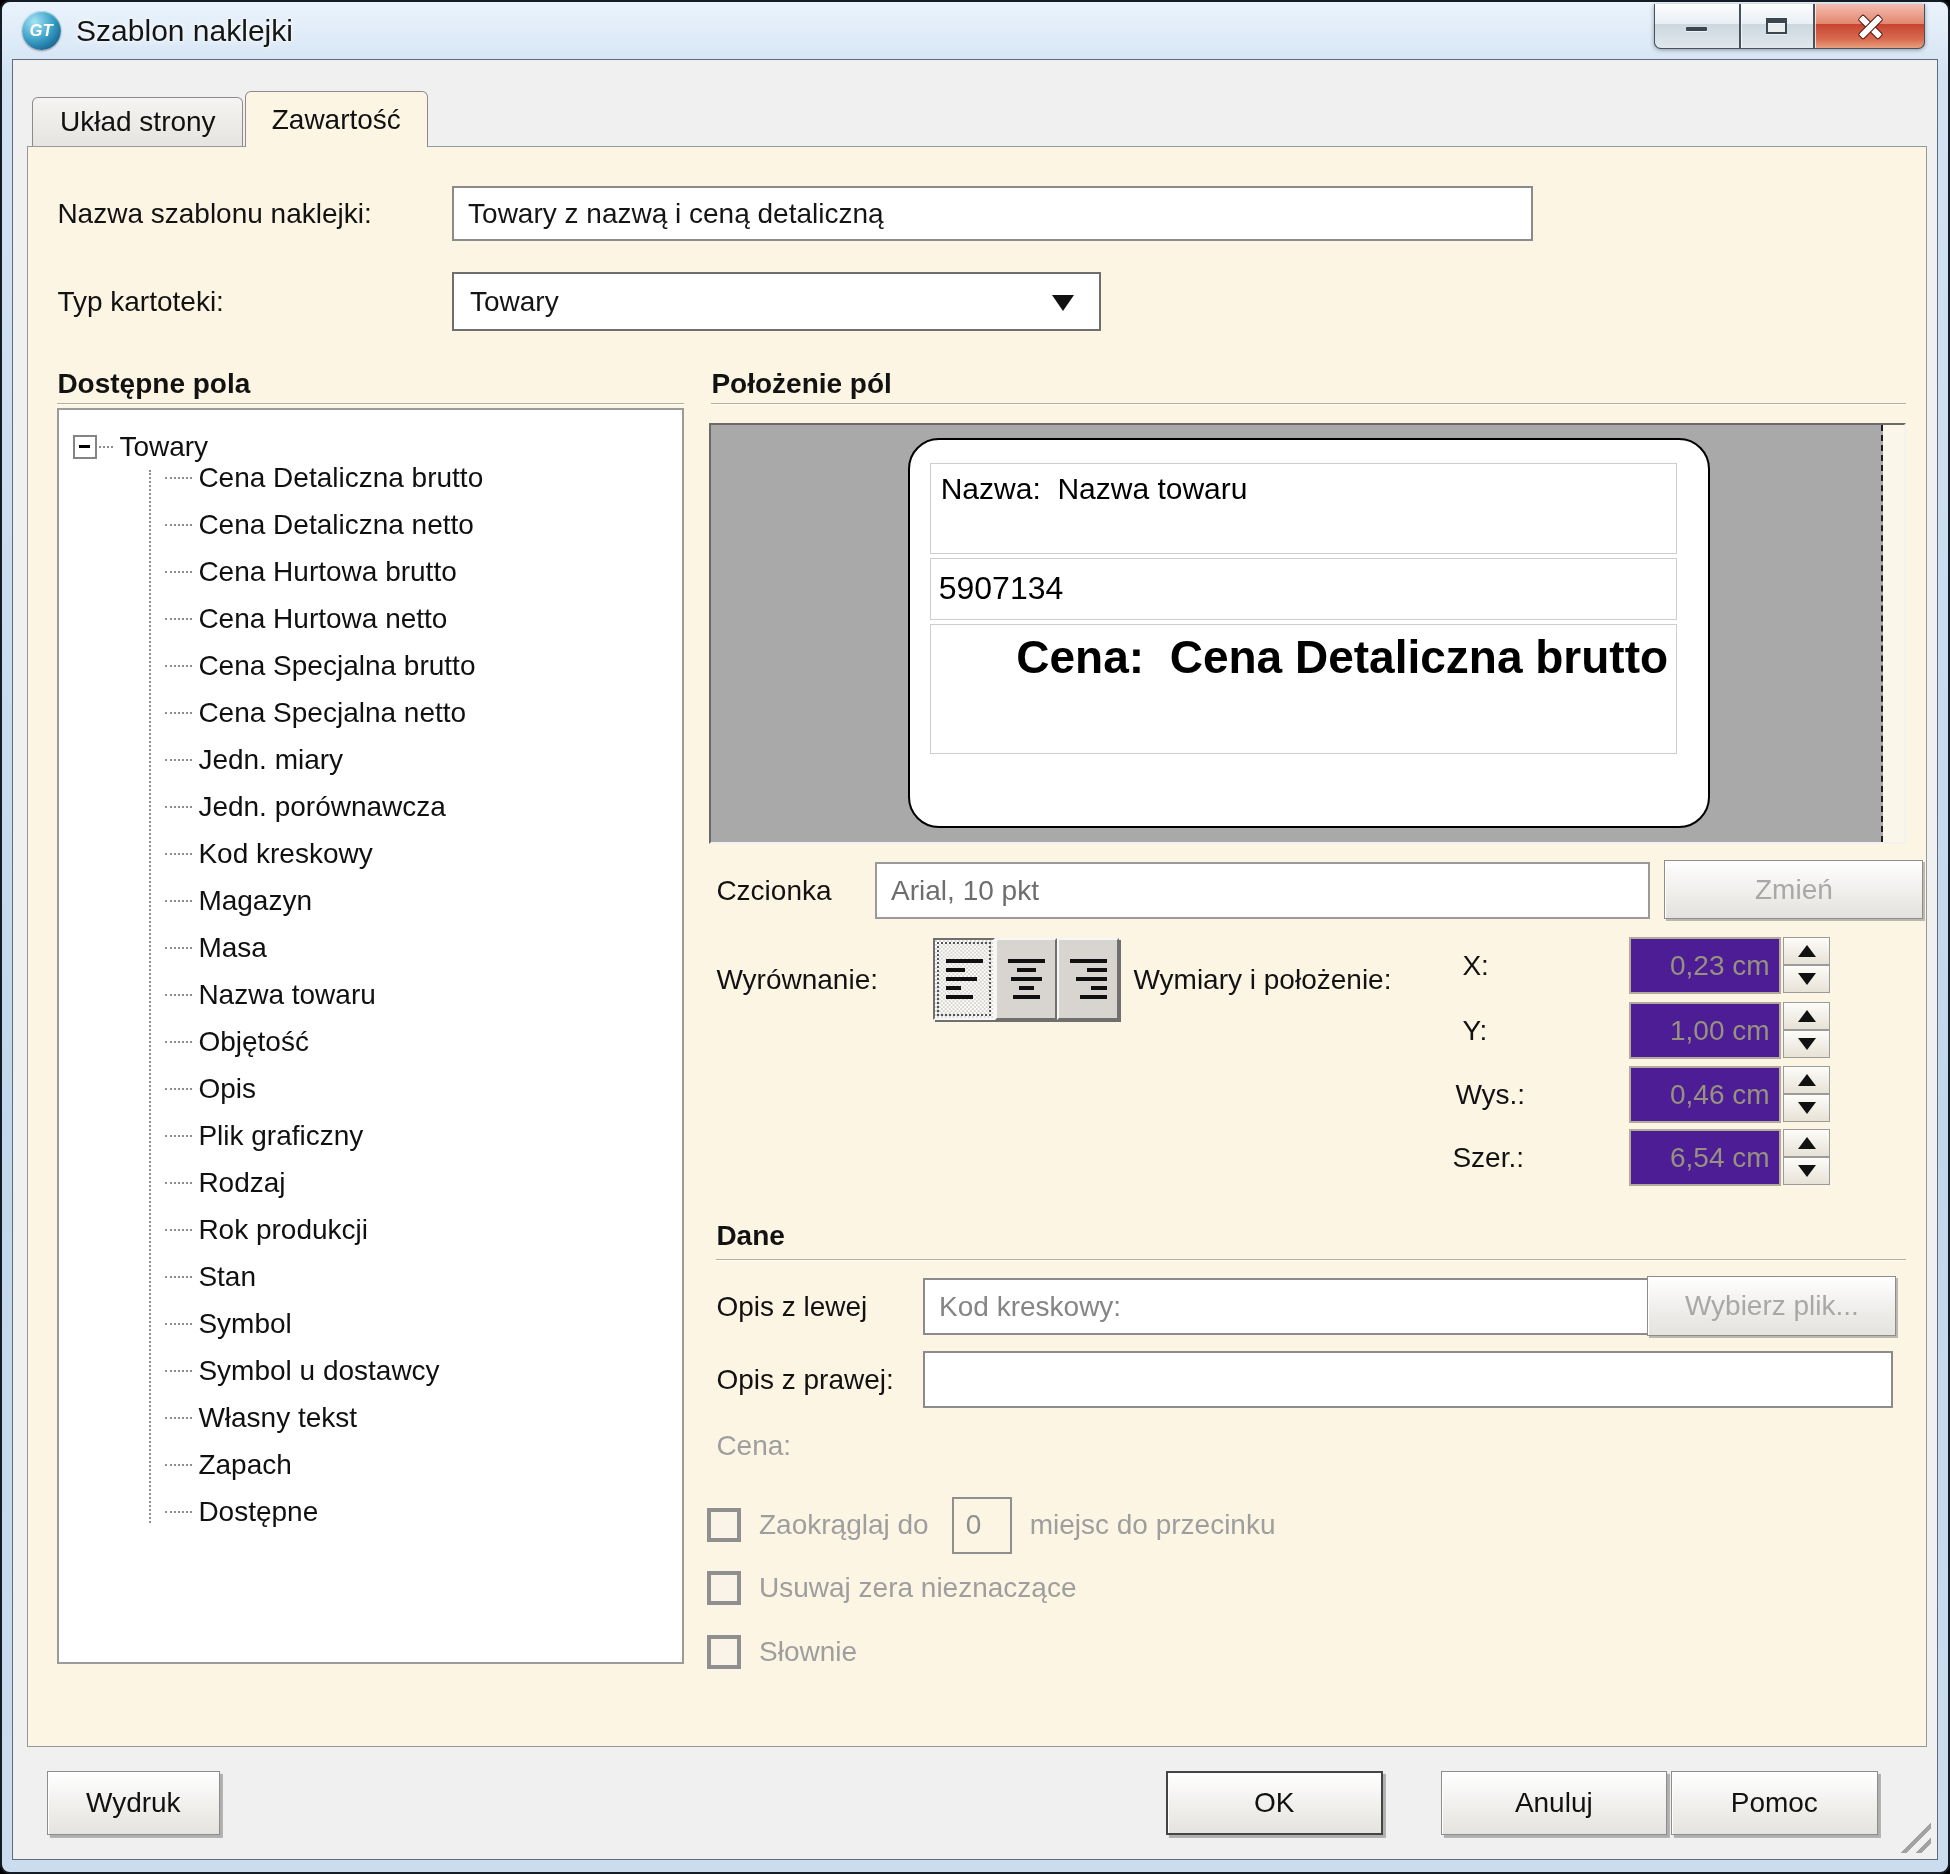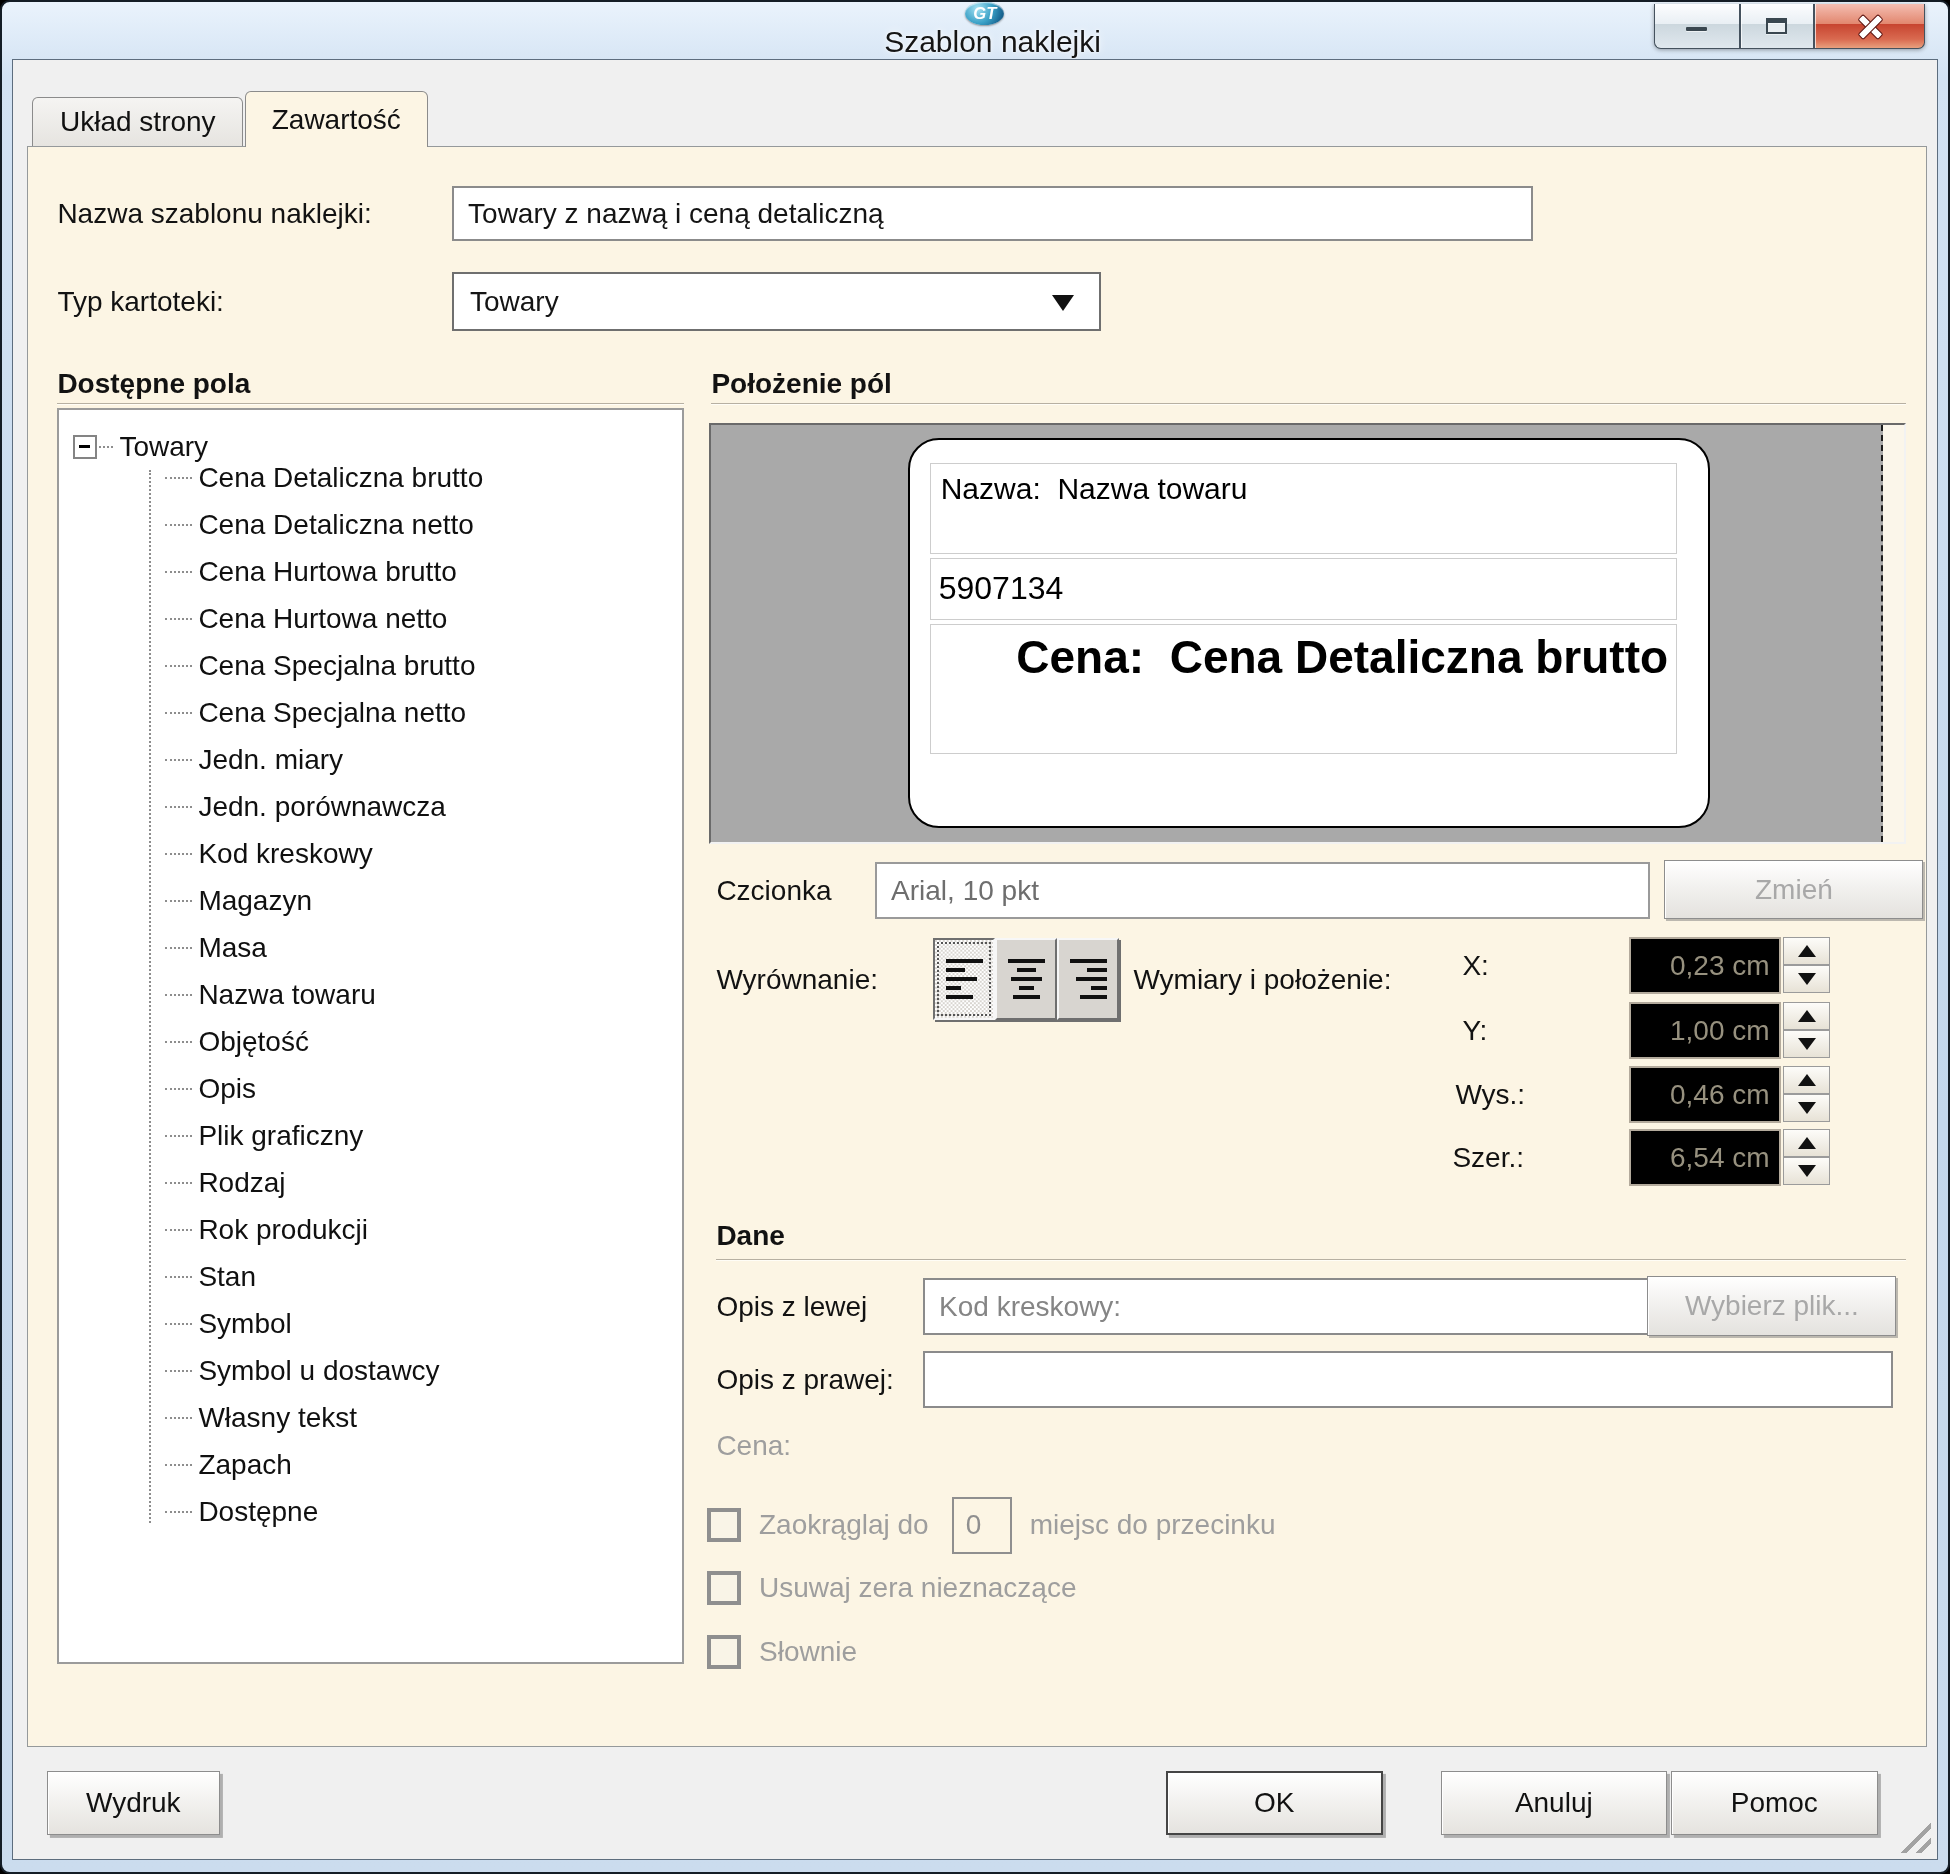--- a/index.html
+++ b/index.html
@@ -4,21 +4,21 @@
 <style>
   * { box-sizing: border-box; margin: 0; padding: 0; }
   html,body { width:1950px; height:1874px; }
   body { font-family:"Liberation Sans", sans-serif; overflow:hidden; background:#000; }
 
   
   .window { position:absolute; inset:0; width:1950px; height:1874px;
     background:linear-gradient(180deg,#eaf3fc 0%,#d2e2f3 4%,#c3d7ec 60%,#cbdcee 100%);
     border:2px solid #141d26; border-radius:9.8px; }
   .titlebar { position:absolute; left:0; top:0; right:0; height:57px;
-    display:flex; align-items:center; padding-left:19.5px; border-radius:7.8px 7.8px 0 0;flex-direction:column; }
+    display:flex; align-items:center; padding-left:19.5px; border-radius:7.8px 7.8px 0 0; }
   .app-icon { width:39px; height:39px; border-radius:50%;
     background:radial-gradient(circle at 32% 28%, #a6e3f4, #3aa0c6 48%, #16628f 82%, #0d4a70);
     color:#fff; font-weight:bold; font-style:italic; font-size:16.6px;
     display:flex; align-items:center; justify-content:center;
     box-shadow:0 1px 2px rgba(0,0,0,.4), inset 0 1px 1px rgba(255,255,255,.6); }
   .title-text { margin-left:15.6px; font-size:30px; color:#151515;
     text-shadow:0 0 8.8px rgba(255,255,255,.95), 0 0 2.9px rgba(255,255,255,.9); }
 
   .caption-buttons { position:absolute; top:2px; right:23.4px; height:45px; display:flex;
     filter:drop-shadow(0 1px 2px rgba(0,0,0,.35)); }
@@ -118,21 +118,21 @@
     background:repeating-conic-gradient(#ffffff 0% 25%, #d8d5d0 0% 50%) 0 0 / 3.9px 3.9px;
     outline:2px dotted #555; outline-offset:-6.8px; }
   .bars { width:37px; }
   .bar { height:3.9px; background:#101010; margin:4.9px 0; }
   .bars.left .bar { margin-right:auto; }
   .bars.center .bar { margin-left:auto; margin-right:auto; }
   .bars.right .bar { margin-left:auto; }
   .w1{width:37px;} .w2{width:19.5px;} .w3{width:31px;} .w4{width:15.6px;} .w5{width:27px;}
 
   
-  .spin-field { position:absolute; width:152px; height:57px; background:#000000;
+  .spin-field { position:absolute; width:152px; height:57px; background:#4c1d95;
     border:2px solid #b3aa9c; font-size:28px; color:#97917f; display:flex; align-items:center;
     justify-content:flex-end; padding-right:9.8px; }
   .spin-btns { position:absolute; width:47px; height:57px; }
   .spin-btn { position:absolute; left:0; width:47px; height:28px;
     background:linear-gradient(#fdfcf9,#e7e2d6); border:1px solid #9b9b9b;
     display:flex; align-items:center; justify-content:center; }
   .spin-btn.up { top:0; } .spin-btn.down { top:28px; }
   .tri-up { width:0; height:0; border-left:9.8px solid transparent; border-right:9.8px solid transparent;
     border-bottom:12.7px solid #111; }
   .tri-down { width:0; height:0; border-left:9.8px solid transparent; border-right:9.8px solid transparent;

